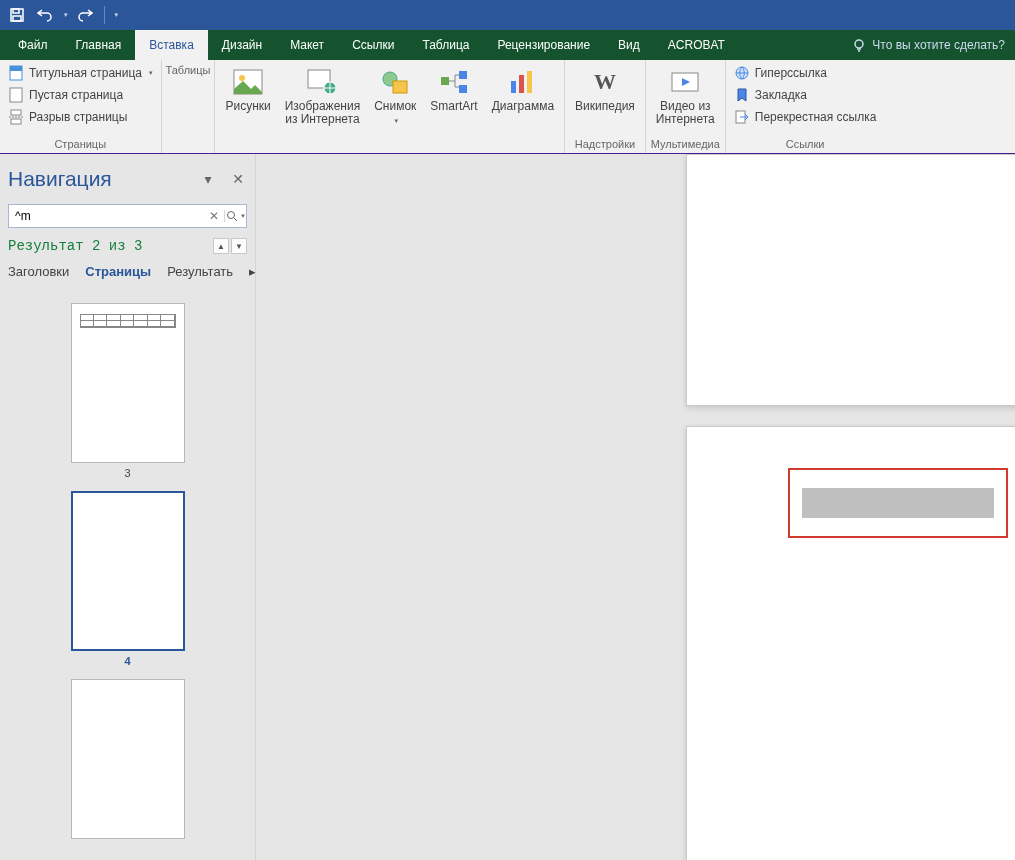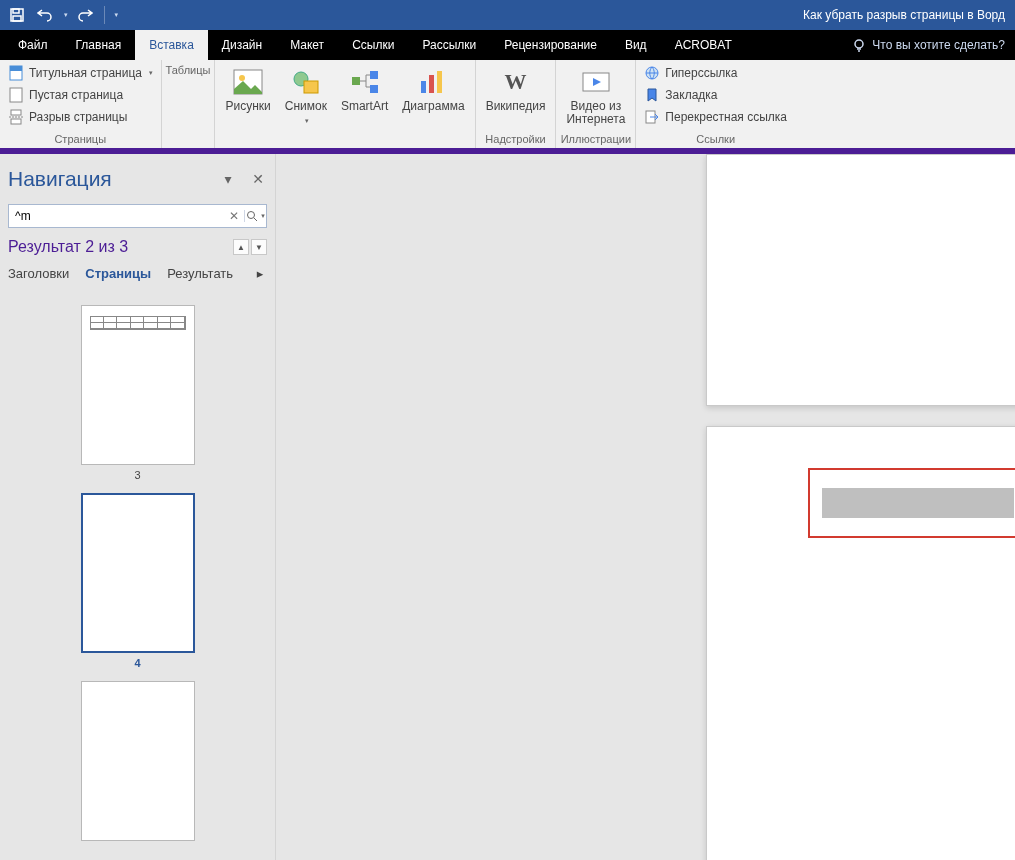--- a/index.html
+++ b/index.html
@@ -27,21 +27,21 @@
     width: 22px; height: 22px;
     display: flex; align-items:center; justify-content:center;
     color:#fff;
   }
   .qat-btn svg { fill: none; stroke:#fff; stroke-width:1.5; }
   .titlebar .title { flex:1; text-align:right; font-size:12px; padding-right:4px; white-space:nowrap; overflow:hidden;}
   .qat-sep { width:1px; height:18px; background: rgba(255,255,255,0.3); margin:0 2px;}
   
   .ribbon-tabs {
     height: 30px;
-    background: #000000;
+    background: #14532d;
     display:flex;
     align-items: stretch;
     color:#fff;
     padding-left: 4px;
   }
   .ribbon-tab {
     padding: 0 14px;
     display:flex; align-items:center;
     font-size:12px;
     cursor:default;
@@ -53,21 +53,21 @@
   .ribbon-spacer { flex:1; }
   .tell-me {
     display:flex; align-items:center; gap:6px;
     color:#cddaf0; font-size:12px; padding:0 10px;
   }
   .tell-me svg { stroke:#cddaf0; fill:none; stroke-width:1.5;}
   
   .ribbon {
     height: 94px;
     background:#f1f1f1;
-    border-bottom:6px solid #4c1d95;
+    border-bottom:1px solid #4c1d95;
     display:flex;
   }
   .rgroup {
     border-right:1px solid #d4d4d4;
     display:flex;
     flex-direction:column;
     padding: 2px 4px 0 4px;
   }
   .rgroup .body { flex:1; display:flex; align-items:flex-start; gap:2px; }
   .rgroup .label { font-size:11px; color:#666; text-align:center; padding:2px 0 3px; }
@@ -86,21 +86,21 @@
   .bigbtn .ico { width:32px; height:32px; display:flex; align-items:center; justify-content:center; }
   .bigbtn .lbl { line-height:13px; }
   .dd-caret { font-size:7px; color:#666; margin-left:2px;}
   .stack { display:flex; flex-direction:column; }
   
   .workspace {
     display:flex;
     height: calc(860px - 30px - 30px - 94px);
   }
   .navpane {
-    width: 276px;
+    width: 256px;
     background:#e6e6e6;
     border-right: 1px solid #d4d4d4;
     display:flex; flex-direction:column;
     padding: 8px 8px 6px 8px;
   }
   .nav-head {
     display:flex; align-items:center;
     height:34px;
   }
   .nav-head h1 {
@@ -118,21 +118,21 @@
   }
   .searchbox input {
     flex:1; border:0; outline:none; padding:0 6px; font-size:12px; font-family:inherit;
     background:transparent;
   }
   .searchbox .sx { width:20px; text-align:center; color:#777;}
   .searchbox .sch { width:22px; border-left:1px solid #cfd6e4; display:flex; align-items:center; justify-content:center; gap:1px;}
   .resultrow {
     display:flex; align-items:center; margin-top:10px;
   }
-  .resultrow .txt { flex:1; font-size:16px; color:#4c1d95;}
+  .resultrow .txt { flex:1; font-size:14px; color:#15803d;font-family:Liberation Mono, monospace;}
   .arrowbtn {
     width:16px; height:16px; border:1px solid #c8c8c8; background:#fcfcfc;
     display:flex; align-items:center; justify-content:center; font-size:8px; color:#555;
     margin-left:2px;
   }
   .navtabs {
     display:flex; gap:16px; margin-top:10px; border-bottom: none;
     font-size:13px; color:#444;
   }
   .navtabs .t { padding-bottom:4px;}
@@ -193,31 +193,30 @@
       </svg>
   </div>
   <span class="dd-caret" style="color:#cddaf0">▾</span>
   <div class="qat-btn">
     <svg width="16" height="14" viewBox="0 0 16 14">
         <path d="M11 2 L15 5 L11 8 M15 5 H6 A4 4 0 0 0 6 13"></path>
       </svg>
   </div>
   <div class="qat-sep"></div>
   <span class="dd-caret" style="color:#cddaf0">▾</span>
-  <div class="title">Как убрать разрыв страницы в Ворд</div>
 </div>
 
 <div class="ribbon-tabs">
   <div class="ribbon-tab">Файл</div>
   <div class="ribbon-tab">Главная</div>
   <div class="ribbon-tab active">Вставка</div>
   <div class="ribbon-tab">Дизайн</div>
   <div class="ribbon-tab">Макет</div>
   <div class="ribbon-tab">Ссылки</div>
-  <div class="ribbon-tab">Рассылки</div>
+  <div class="ribbon-tab">Таблица</div>
   <div class="ribbon-tab">Рецензирование</div>
   <div class="ribbon-tab">Вид</div>
   <div class="ribbon-tab">ACROBAT</div>
   <div class="ribbon-spacer"></div>
   <div class="tell-me">
     <svg width="14" height="14" viewBox="0 0 14 14">
         <circle cx="7" cy="6" r="4"></circle>
         <line x1="5" y1="11" x2="9" y2="11"></line>
         <line x1="6" y1="13" x2="8" y2="13"></line>
       </svg>
@@ -275,20 +274,30 @@
               <rect x="1" y="1" width="28" height="24" fill="#fff" stroke="#888"></rect>
               <circle cx="9" cy="9" r="3" fill="#f6c64c"></circle>
               <path d="M1 20 L10 12 L18 20 L22 16 L29 23 V25 H1 Z" fill="#6aa84f"></path>
             </svg>
           </span>
         <span class="lbl">Рисунки</span>
       </div>
       <div class="bigbtn">
         <span class="ico">
             <svg width="30" height="26" viewBox="0 0 30 26">
+              <rect x="1" y="1" width="22" height="18" fill="#fff" stroke="#888"></rect>
+              <circle cx="23" cy="19" r="6" fill="#4a8" stroke="#fff"></circle>
+              <path d="M17 19 H29 M23 13 V25" stroke="#fff"></path>
+            </svg>
+          </span>
+        <span class="lbl"><span>Изображения</span><br><span>из Интернета</span></span>
+      </div>
+      <div class="bigbtn">
+        <span class="ico">
+            <svg width="30" height="26" viewBox="0 0 30 26">
               <circle cx="10" cy="10" r="7" fill="#8fc98f" stroke="#4a8"></circle>
               <rect x="13" y="12" width="14" height="12" fill="#f6c64c" stroke="#c90"></rect>
             </svg>
           </span>
         <span class="lbl"><span>Снимок</span><br><span class="dd-caret">▾</span></span>
       </div>
       <div class="bigbtn">
         <span class="ico">
             <svg width="30" height="26" viewBox="0 0 30 26">
               <rect x="2" y="8" width="8" height="8" fill="#6aa84f"></rect>
@@ -327,21 +336,21 @@
       <div class="bigbtn">
         <span class="ico">
             <svg width="30" height="26" viewBox="0 0 30 26">
               <rect x="2" y="4" width="26" height="18" fill="#fff" stroke="#888"></rect>
               <polygon points="12,9 20,13 12,17" fill="#4a86e8"></polygon>
             </svg>
           </span>
         <span class="lbl"><span>Видео из</span><br><span>Интернета</span></span>
       </div>
     </div>
-    <div class="label">Иллюстрации</div>
+    <div class="label">Мультимедиа</div>
   </div>
 
   <div class="rgroup" style="border-right:0">
     <div class="body">
       <div class="stack">
         <div class="smallbtn">
           <span class="ico">
               <svg width="16" height="16" viewBox="0 0 16 16">
                 <circle cx="8" cy="8" r="6" fill="#cfe2f3" stroke="#4a86e8"></circle>
                 <path d="M2 8 H14 M8 2 C5 5 5 11 8 14 M8 2 C11 5 11 11 8 14" stroke="#4a86e8" fill="none"></path>

